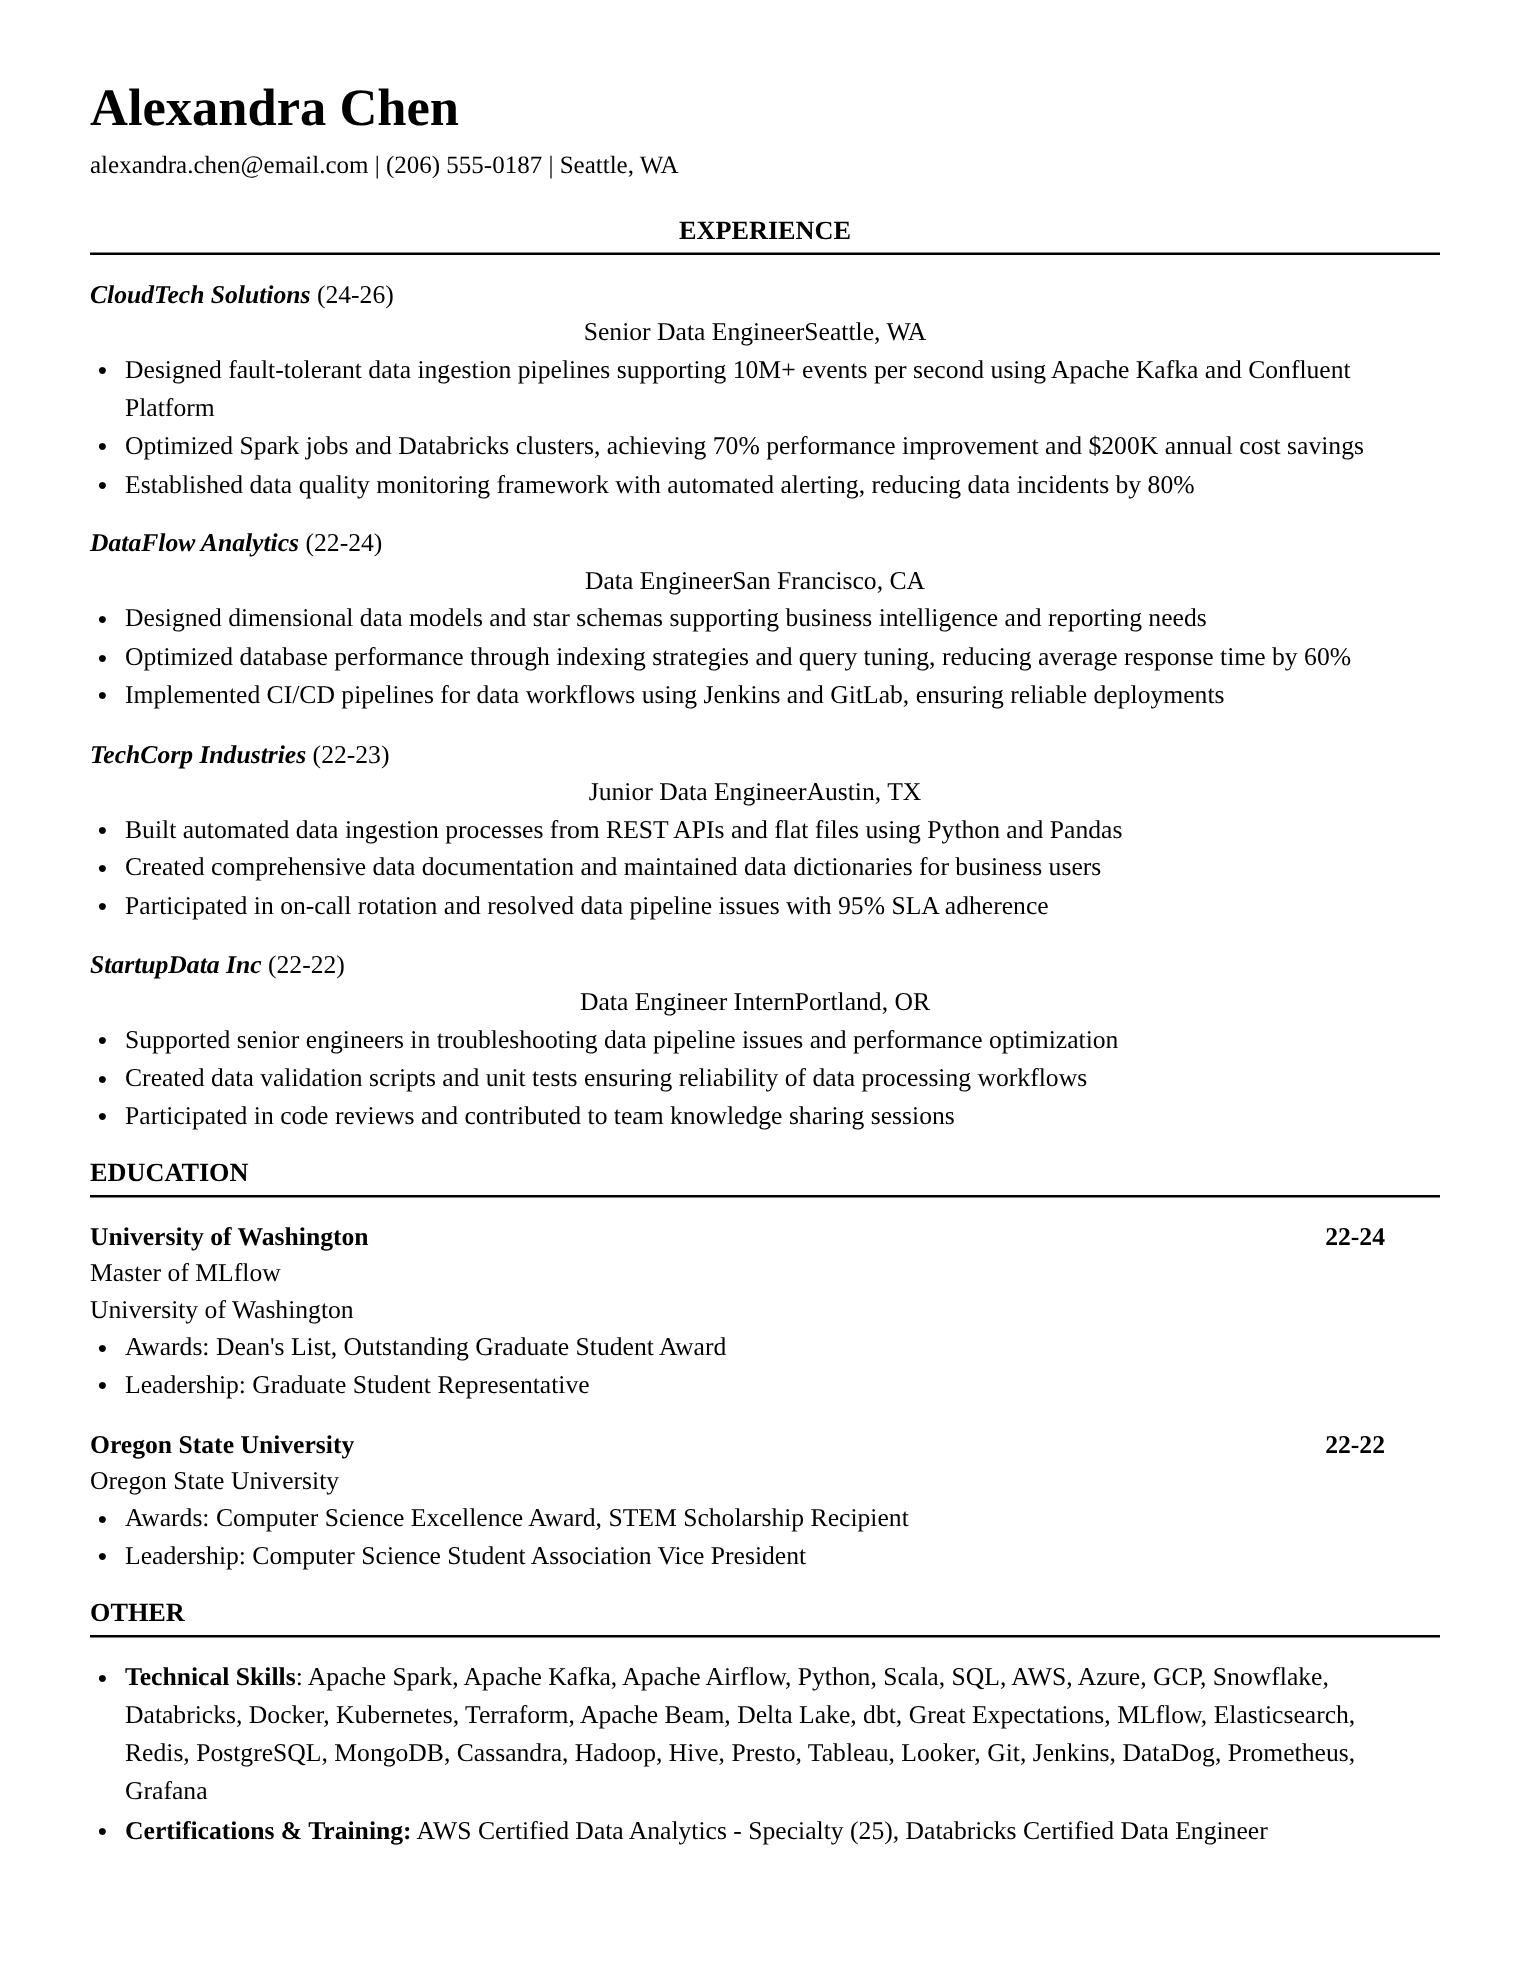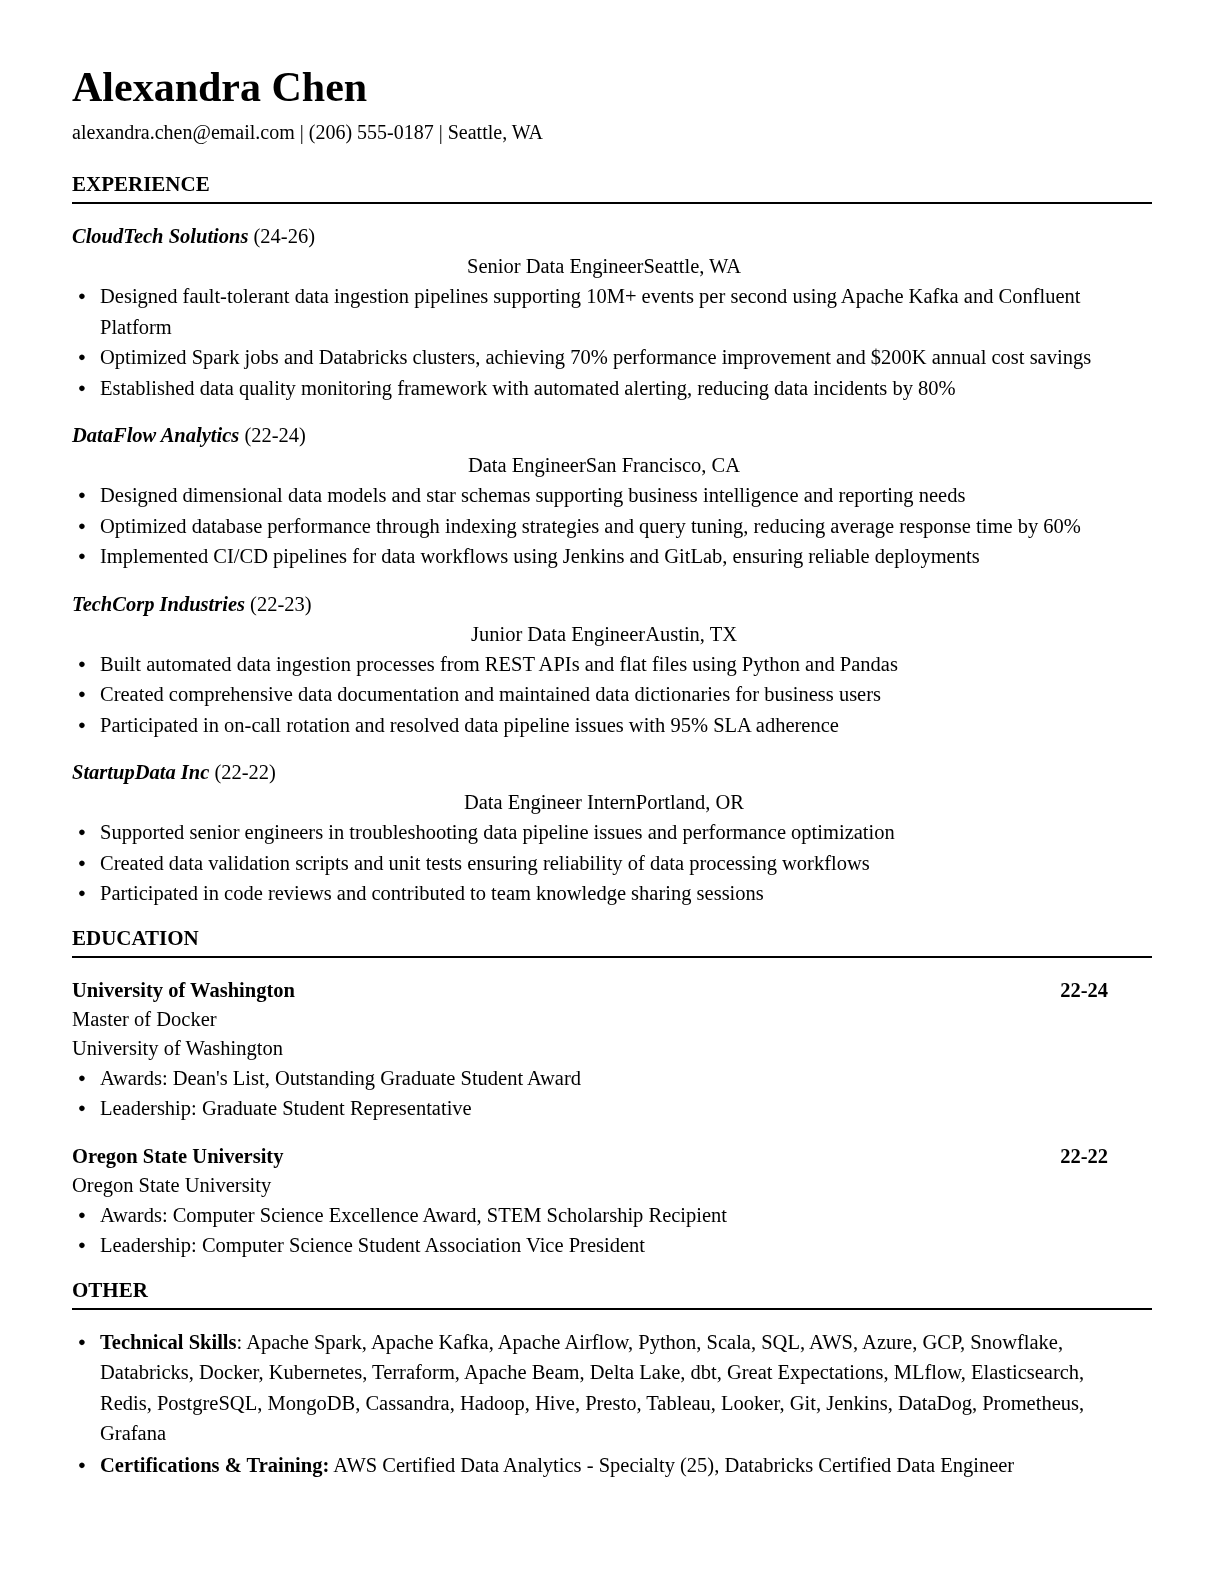--- a/index.html
+++ b/index.html
@@ -32,20 +32,21 @@
   }
   .section-heading {
     font-size: 21px;
     font-weight: bold;
     margin-top: 17px;
     padding-bottom: 5px;
     border-bottom: 2.5px solid #000000;
   }
   .section-heading.first {
     margin-top: 26px;
+    text-align: center;
   }
   .entry {
     margin-top: 17px;
   }
   .entry-title-row {
     font-size: 20.5px;
     line-height: 30px;
   }
   .entry-title-row .bold {
     font-weight: bold;
@@ -208,21 +209,21 @@
     </div>
   </div>
 
   <div class="section-heading">EDUCATION</div>
 
   <div class="entry">
     <div class="edu-head-row">
       <span>University of Washington</span>
       <span class="right">22-24</span>
     </div>
-    <div class="plain-line">Master of Docker</div>
+    <div class="plain-line">Master of MLflow</div>
     <div class="plain-line">University of Washington</div>
     <div class="bullets">
       <div class="bullet">
           <span class="dot">●</span>
           <span class="btext">Awards: Dean's List, Outstanding Graduate Student Award</span>
         </div>
       <div class="bullet">
           <span class="dot">●</span>
           <span class="btext">Leadership: Graduate Student Representative</span>
         </div>

